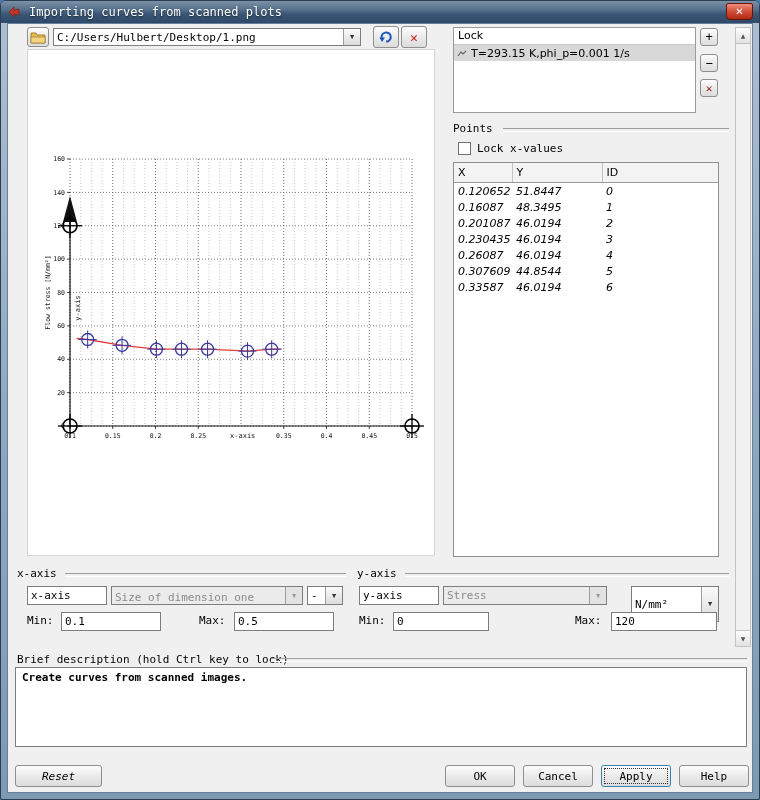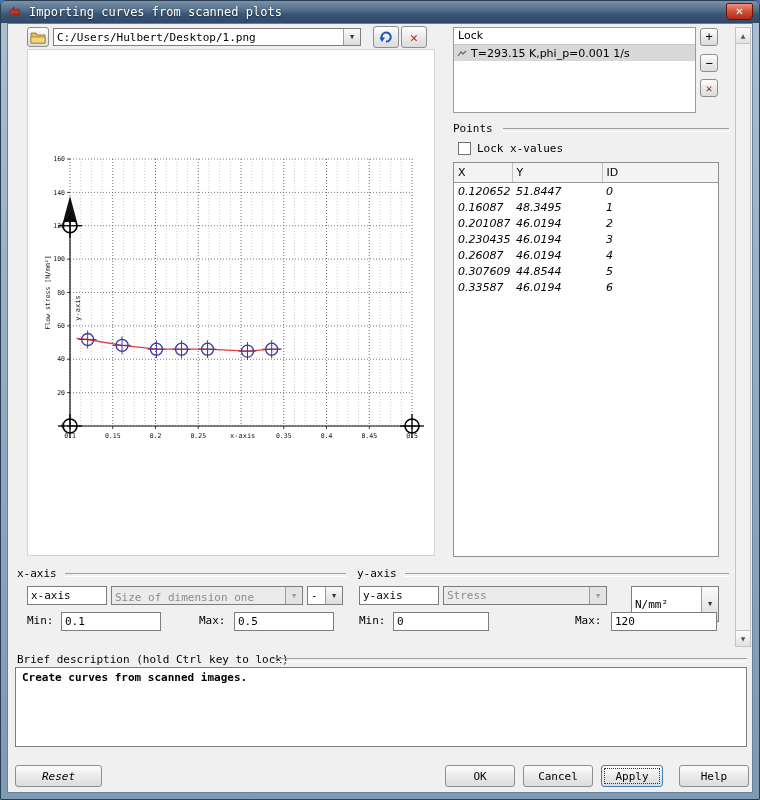--- a/index.html
+++ b/index.html
@@ -348,20 +348,20 @@
 
     <div class="btn" style="left:14px;top:764px;width:87px;height:22px;font-style:italic;">
       <span>Reset</span>
     </div>
     <div class="btn" style="left:444px;top:764px;width:70px;height:22px;">
       <span>OK</span>
     </div>
     <div class="btn" style="left:522px;top:764px;width:70px;height:22px;">
       <span>Cancel</span>
     </div>
-    <div class="btn focus" style="left:600px;top:764px;width:62px;height:22px;">
+    <div class="btn focus" style="left:600px;top:764px;width:70px;height:22px;">
       <span>Apply</span>
     </div>
     <div class="btn" style="left:678px;top:764px;width:70px;height:22px;">
       <span>Help</span>
     </div>
   </div>
 </div>
 
 </body></html>

